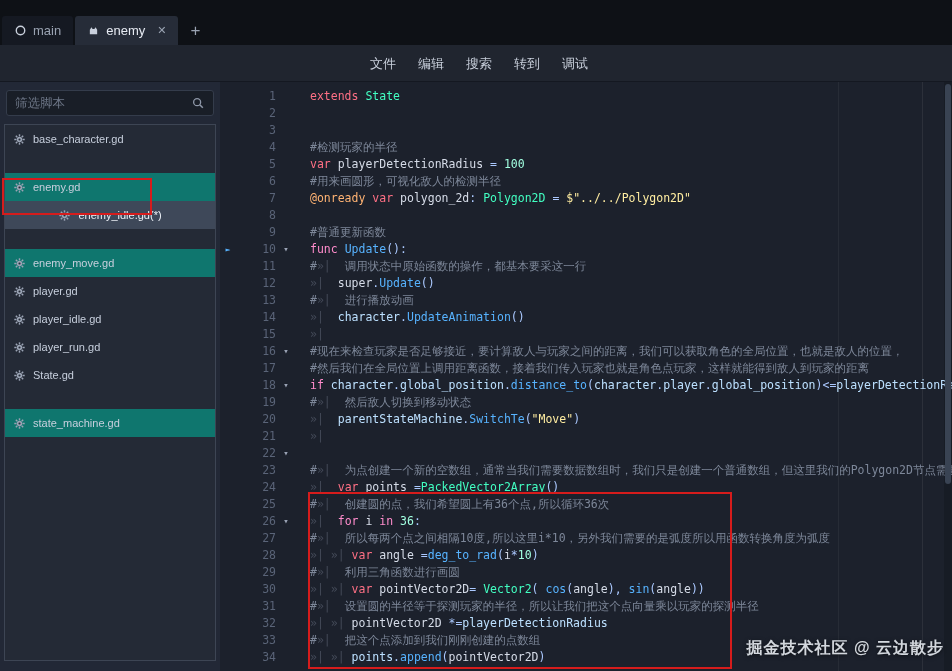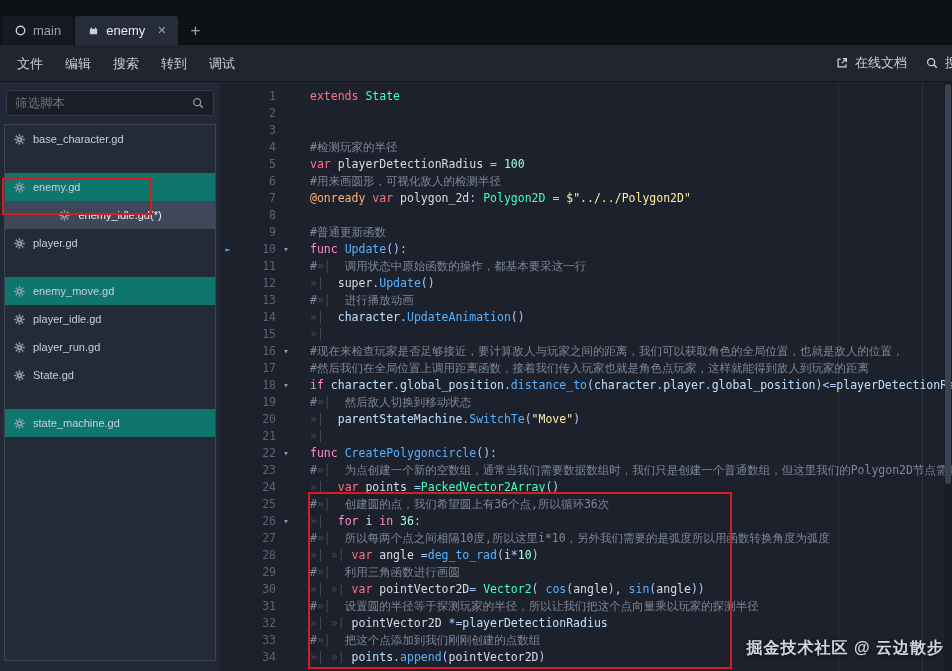--- a/index.html
+++ b/index.html
@@ -9,22 +9,22 @@
   
   .scenetabs { display:flex; align-items:flex-end; height:45px; background:#0e1116; padding-left:2px; }
   .tab { display:flex; align-items:center; gap:6px; height:29px; padding:0 12px; font-size:13px;
          color:#99a2b1; background:#151922; border-radius:3px 3px 0 0; margin-right:2px; cursor:default; }
   .tab.active { background:#262c38; color:#e6eaf2; }
   .ticon { width:13px; height:13px; flex:none; }
   .closex { margin-left:6px; color:#9aa3b2; font-size:11px; line-height:1; }
   .newtab { height:29px; display:flex; align-items:center; padding:0 10px; color:#9aa3b2; font-size:17px; }
 
   
-  .menubar { height:37px; background:#20252f; display:flex; align-items:center; justify-content:space-between;
-             padding:0 0 0 6px; border-bottom:1px solid #141821; overflow:hidden; }
+  .menubar { height:37px; background:#20252f; display:flex; align-items:center; 
+             padding:0 0 0 6px; border-bottom:1px solid #141821; overflow:hidden;flex-direction:column; }
   .menus { display:flex; }
   .menu { padding:0 11px; font-size:13px; color:#c8cfdb; line-height:37px; }
   .mright { display:flex; align-items:center; gap:18px; margin-right:-6px; }
   .mitem { display:flex; align-items:center; gap:6px; color:#c8cfdb; font-size:13px; white-space:nowrap; }
   .micon { width:14px; height:14px; flex:none; }
 
   
   .main { display:flex; height:589px; }
 
   .sidebar { width:220px; background:#222836; padding:8px 4px 0 4px; flex:none; }
@@ -172,53 +172,53 @@
                 <line x1="11.8" y1="8" x2="14.4" y2="8"></line>
         <line x1="3.5" y1="3.5" x2="5.3" y2="5.3"></line>
                 <line x1="10.7" y1="10.7" x2="12.5" y2="12.5"></line>
         <line x1="12.5" y1="3.5" x2="10.7" y2="5.3"></line>
                 <line x1="3.5" y1="12.5" x2="5.3" y2="10.7"></line>
       </g>
       <circle cx="8" cy="8" r="1.3" fill="#242a36"></circle>
     </svg>
     <span class="sname">enemy_idle.gd(*)</span>
   </div>
+          <div class="srow alt">
+    <svg class="gicon" viewBox="0 0 16 16">
+      <circle cx="8" cy="8" r="3.4" fill="#9aa3b4"></circle>
+      <g stroke="#9aa3b4" stroke-width="1.8">
+        <line x1="8" y1="1.6" x2="8" y2="4.2"></line>
+                <line x1="8" y1="11.8" x2="8" y2="14.4"></line>
+        <line x1="1.6" y1="8" x2="4.2" y2="8"></line>
+                <line x1="11.8" y1="8" x2="14.4" y2="8"></line>
+        <line x1="3.5" y1="3.5" x2="5.3" y2="5.3"></line>
+                <line x1="10.7" y1="10.7" x2="12.5" y2="12.5"></line>
+        <line x1="12.5" y1="3.5" x2="10.7" y2="5.3"></line>
+                <line x1="3.5" y1="12.5" x2="5.3" y2="10.7"></line>
+      </g>
+      <circle cx="8" cy="8" r="1.3" fill="#242a36"></circle>
+    </svg>
+    <span class="sname">enemy_move.gd</span>
+  </div>
           <div class="srow">
     <svg class="gicon" viewBox="0 0 16 16">
       <circle cx="8" cy="8" r="3.4" fill="#9aa3b4"></circle>
       <g stroke="#9aa3b4" stroke-width="1.8">
         <line x1="8" y1="1.6" x2="8" y2="4.2"></line>
                 <line x1="8" y1="11.8" x2="8" y2="14.4"></line>
         <line x1="1.6" y1="8" x2="4.2" y2="8"></line>
                 <line x1="11.8" y1="8" x2="14.4" y2="8"></line>
         <line x1="3.5" y1="3.5" x2="5.3" y2="5.3"></line>
                 <line x1="10.7" y1="10.7" x2="12.5" y2="12.5"></line>
         <line x1="12.5" y1="3.5" x2="10.7" y2="5.3"></line>
                 <line x1="3.5" y1="12.5" x2="5.3" y2="10.7"></line>
       </g>
       <circle cx="8" cy="8" r="1.3" fill="#242a36"></circle>
     </svg>
     <span class="sname">player.gd</span>
-  </div>
-          <div class="srow alt">
-    <svg class="gicon" viewBox="0 0 16 16">
-      <circle cx="8" cy="8" r="3.4" fill="#9aa3b4"></circle>
-      <g stroke="#9aa3b4" stroke-width="1.8">
-        <line x1="8" y1="1.6" x2="8" y2="4.2"></line>
-                <line x1="8" y1="11.8" x2="8" y2="14.4"></line>
-        <line x1="1.6" y1="8" x2="4.2" y2="8"></line>
-                <line x1="11.8" y1="8" x2="14.4" y2="8"></line>
-        <line x1="3.5" y1="3.5" x2="5.3" y2="5.3"></line>
-                <line x1="10.7" y1="10.7" x2="12.5" y2="12.5"></line>
-        <line x1="12.5" y1="3.5" x2="10.7" y2="5.3"></line>
-                <line x1="3.5" y1="12.5" x2="5.3" y2="10.7"></line>
-      </g>
-      <circle cx="8" cy="8" r="1.3" fill="#242a36"></circle>
-    </svg>
-    <span class="sname">enemy_move.gd</span>
   </div>
           <div class="srow">
     <svg class="gicon" viewBox="0 0 16 16">
       <circle cx="8" cy="8" r="3.4" fill="#9aa3b4"></circle>
       <g stroke="#9aa3b4" stroke-width="1.8">
         <line x1="8" y1="1.6" x2="8" y2="4.2"></line>
                 <line x1="8" y1="11.8" x2="8" y2="14.4"></line>
         <line x1="1.6" y1="8" x2="4.2" y2="8"></line>
                 <line x1="11.8" y1="8" x2="14.4" y2="8"></line>
         <line x1="3.5" y1="3.5" x2="5.3" y2="5.3"></line>
@@ -302,21 +302,21 @@
           <div class="cl"><span class="exec"></span><span class="ln">12</span><span class="fold"></span><span class="ct"><span class="sg-tab">»|  </span><span class="sg-txt">super</span><span class="sg-sym">.</span><span class="sg-fn">Update</span><span class="sg-sym">()</span></span></div>
           <div class="cl"><span class="exec"></span><span class="ln">13</span><span class="fold"></span><span class="ct"><span class="sg-com">#</span><span class="sg-tab">»|  </span><span class="sg-com">进行播放动画</span></span></div>
           <div class="cl"><span class="exec"></span><span class="ln">14</span><span class="fold"></span><span class="ct"><span class="sg-tab">»|  </span><span class="sg-mem">character</span><span class="sg-sym">.</span><span class="sg-fn">UpdateAnimation</span><span class="sg-sym">()</span></span></div>
           <div class="cl"><span class="exec"></span><span class="ln">15</span><span class="fold"></span><span class="ct"><span class="sg-tab">»|</span></span></div>
           <div class="cl"><span class="exec"></span><span class="ln">16</span><span class="fold">▾</span><span class="ct"><span class="sg-com">#现在来检查玩家是否足够接近，要计算敌人与玩家之间的距离，我们可以获取角色的全局位置，也就是敌人的位置，</span></span></div>
           <div class="cl"><span class="exec"></span><span class="ln">17</span><span class="fold"></span><span class="ct"><span class="sg-com">#然后我们在全局位置上调用距离函数，接着我们传入玩家也就是角色点玩家，这样就能得到敌人到玩家的距离</span></span></div>
           <div class="cl"><span class="exec"></span><span class="ln">18</span><span class="fold">▾</span><span class="ct"><span class="sg-cf">if</span><span class="sg-txt"> </span><span class="sg-mem">character</span><span class="sg-sym">.</span><span class="sg-mem">global_position</span><span class="sg-sym">.</span><span class="sg-fn">distance_to</span><span class="sg-sym">(</span><span class="sg-mem">character</span><span class="sg-sym">.</span><span class="sg-mem">player</span><span class="sg-sym">.</span><span class="sg-mem">global_position</span><span class="sg-sym">)</span><span class="sg-sym">&lt;=</span><span class="sg-mem">playerDetectionRadius</span></span></div>
           <div class="cl"><span class="exec"></span><span class="ln">19</span><span class="fold"></span><span class="ct"><span class="sg-com">#</span><span class="sg-tab">»|  </span><span class="sg-com">然后敌人切换到移动状态</span></span></div>
           <div class="cl"><span class="exec"></span><span class="ln">20</span><span class="fold"></span><span class="ct"><span class="sg-tab">»|  </span><span class="sg-mem">parentStateMachine</span><span class="sg-sym">.</span><span class="sg-fn">SwitchTe</span><span class="sg-sym">(</span><span class="sg-str">"Move"</span><span class="sg-sym">)</span></span></div>
           <div class="cl"><span class="exec"></span><span class="ln">21</span><span class="fold"></span><span class="ct"><span class="sg-tab">»|</span></span></div>
-          <div class="cl"><span class="exec"></span><span class="ln">22</span><span class="fold">▾</span><span class="ct"><span class="sg-cf">func</span><span class="sg-txt"> </span><span class="sg-fn">CreatePolygoncircle</span><span class="sg-sym">():</span></span></div>
+          <div class="cl"><span class="exec"></span><span class="ln">22</span><span class="fold">▾</span></div>
           <div class="cl"><span class="exec"></span><span class="ln">23</span><span class="fold"></span><span class="ct"><span class="sg-com">#</span><span class="sg-tab">»|  </span><span class="sg-com">为点创建一个新的空数组，通常当我们需要数据数组时，我们只是创建一个普通数组，但这里我们的Polygon2D节点需要一种特殊类型的数组</span></span></div>
           <div class="cl"><span class="exec"></span><span class="ln">24</span><span class="fold"></span><span class="ct"><span class="sg-tab">»|  </span><span class="sg-kw">var</span><span class="sg-txt"> points </span><span class="sg-sym">=</span><span class="sg-ty">PackedVector2Array</span><span class="sg-sym">()</span></span></div>
           <div class="cl"><span class="exec"></span><span class="ln">25</span><span class="fold"></span><span class="ct"><span class="sg-com">#</span><span class="sg-tab">»|  </span><span class="sg-com">创建圆的点，我们希望圆上有36个点,所以循环36次</span></span></div>
           <div class="cl"><span class="exec"></span><span class="ln">26</span><span class="fold">▾</span><span class="ct"><span class="sg-tab">»|  </span><span class="sg-cf">for</span><span class="sg-txt"> i </span><span class="sg-cf">in</span><span class="sg-txt"> </span><span class="sg-n">36</span><span class="sg-sym">:</span></span></div>
           <div class="cl"><span class="exec"></span><span class="ln">27</span><span class="fold"></span><span class="ct"><span class="sg-com">#</span><span class="sg-tab">»|  </span><span class="sg-com">所以每两个点之间相隔10度,所以这里i*10，另外我们需要的是弧度所以用函数转换角度为弧度</span></span></div>
           <div class="cl"><span class="exec"></span><span class="ln">28</span><span class="fold"></span><span class="ct"><span class="sg-tab">»| »| </span><span class="sg-kw">var</span><span class="sg-txt"> angle </span><span class="sg-sym">=</span><span class="sg-fn">deg_to_rad</span><span class="sg-sym">(</span><span class="sg-txt">i</span><span class="sg-sym">*</span><span class="sg-n">10</span><span class="sg-sym">)</span></span></div>
           <div class="cl"><span class="exec"></span><span class="ln">29</span><span class="fold"></span><span class="ct"><span class="sg-com">#</span><span class="sg-tab">»|  </span><span class="sg-com">利用三角函数进行画圆</span></span></div>
           <div class="cl"><span class="exec"></span><span class="ln">30</span><span class="fold"></span><span class="ct"><span class="sg-tab">»| »| </span><span class="sg-kw">var</span><span class="sg-txt"> pointVector2D</span><span class="sg-sym">= </span><span class="sg-ty">Vector2</span><span class="sg-sym">( </span><span class="sg-fn">cos</span><span class="sg-sym">(</span><span class="sg-txt">angle</span><span class="sg-sym">), </span><span class="sg-fn">sin</span><span class="sg-sym">(</span><span class="sg-txt">angle</span><span class="sg-sym">))</span></span></div>
           <div class="cl"><span class="exec"></span><span class="ln">31</span><span class="fold"></span><span class="ct"><span class="sg-com">#</span><span class="sg-tab">»|  </span><span class="sg-com">设置圆的半径等于探测玩家的半径，所以让我们把这个点向量乘以玩家的探测半径</span></span></div>
           <div class="cl"><span class="exec"></span><span class="ln">32</span><span class="fold"></span><span class="ct"><span class="sg-tab">»| »| </span><span class="sg-txt">pointVector2D </span><span class="sg-sym">*=</span><span class="sg-mem">playerDetectionRadius</span></span></div>

